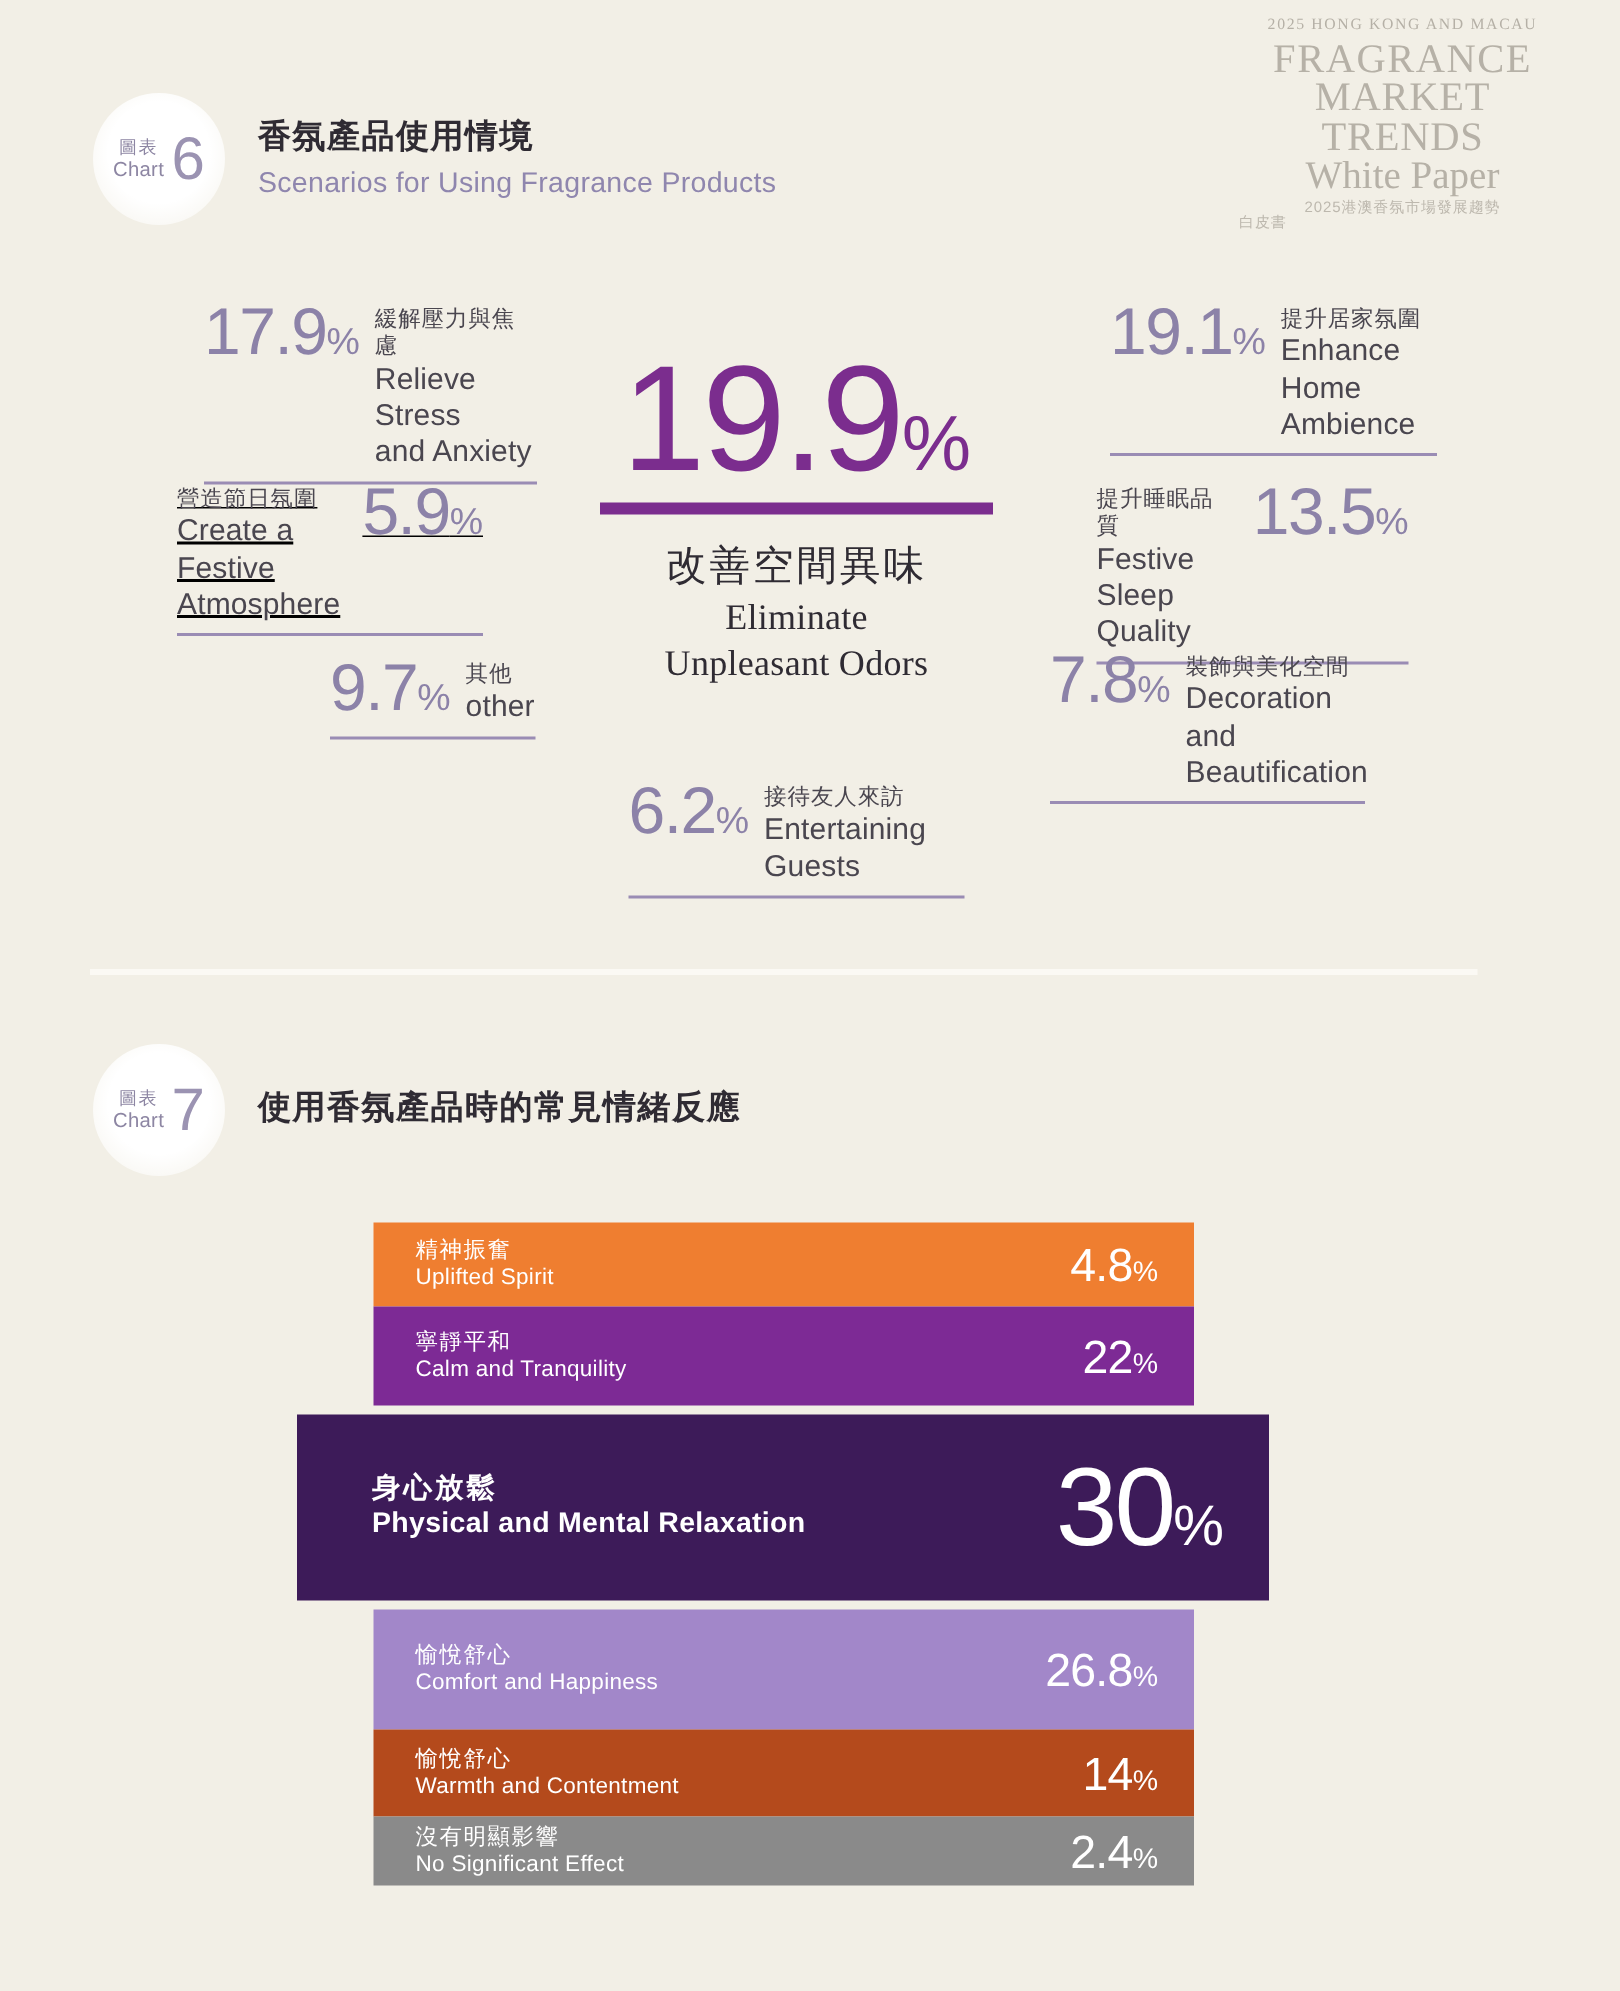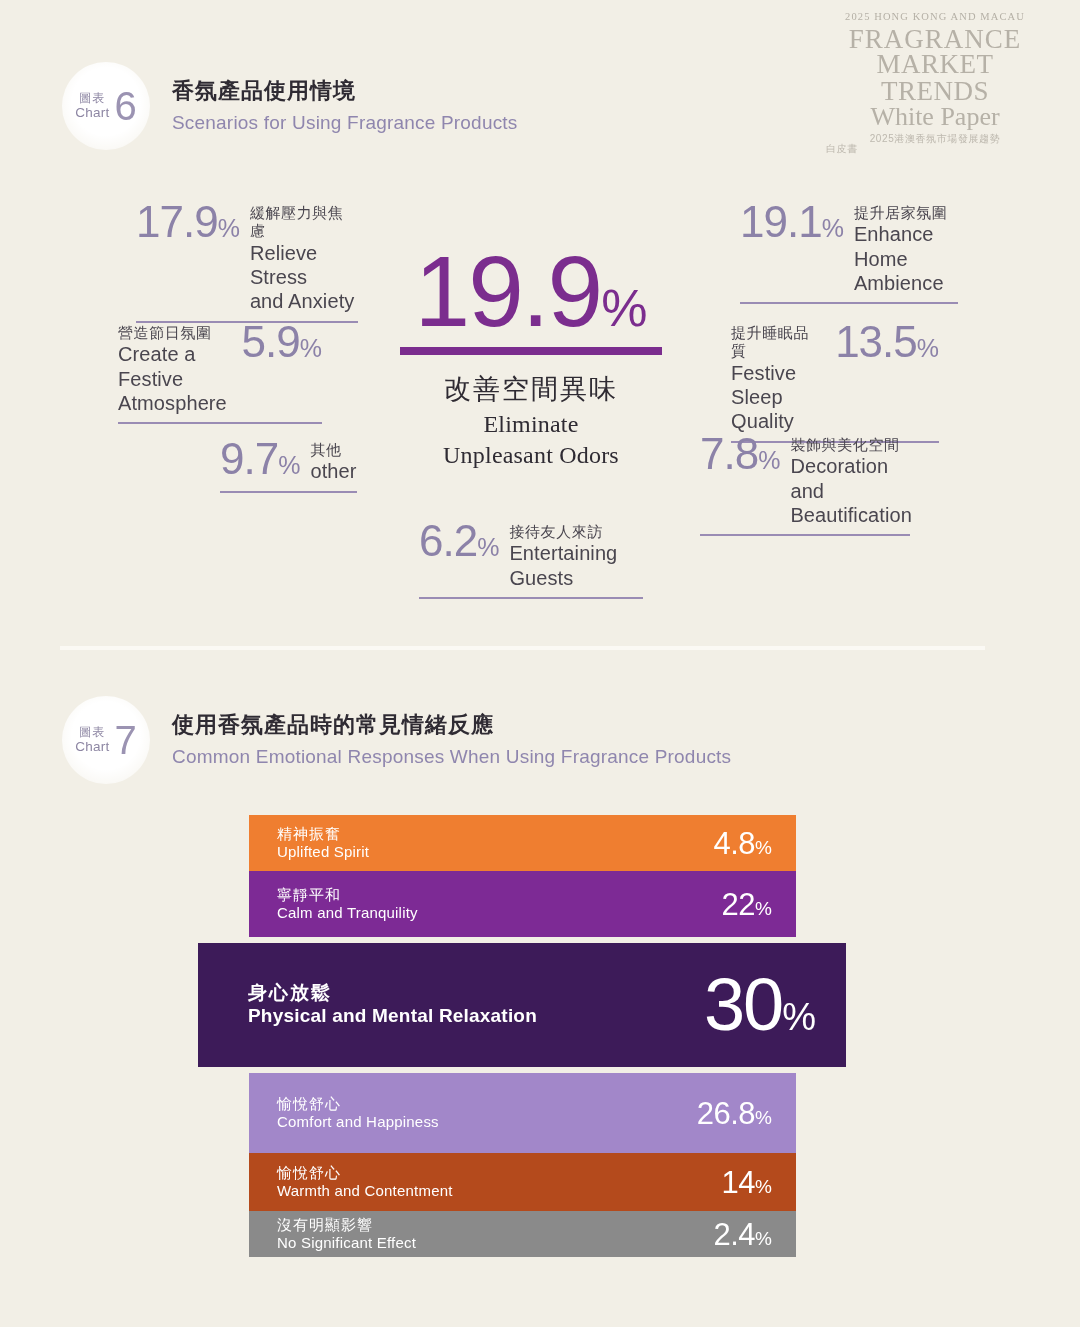--- a/index.html
+++ b/index.html
@@ -51,21 +51,21 @@
   .stat .num .pct{ font-size:25px; }
   .stat .lab{ line-height:1.22; }
   .stat .lab .cn{ font-size:15px; color:#4a464f; letter-spacing:0.6px; }
   .stat .lab .en{ font-size:20px; color:#4a464f; letter-spacing:0.1px; }
   .stat .rule{ height:2px; background:#9a8cb4; margin-top:7px; }
   .stat.num-left .lab{ margin-left:10px; padding-top:4px; }
   .stat.num-right .lab{ margin-right:12px; padding-top:4px; }
   .stat.num-right .row{ justify-content:flex-start; }
 
   
-  .hero{ position:absolute; left:400px; top:244px; width:262px; text-align:center; }
+  .hero{ position:absolute; left:400px; top:232px; width:262px; text-align:center; }
   .hero-num{ color:#7b2d8e; font-weight:300; line-height:0.95; white-space:nowrap; }
   .hero-num .big{ font-size:100px; letter-spacing:-2px; }
   .hero-num .pct{ font-size:52px; }
   .hero-rule{ height:8px; background:#7b2d8e; margin-top:8px; }
   .hero-cn{ font-size:27px; font-weight:500; color:#2f2b33; letter-spacing:2px; margin-top:16px; }
   .hero-en{ font-size:24px; color:#2f2b33; line-height:1.18; margin-top:3px; letter-spacing:0.2px;font-family:Liberation Serif, serif; }
 
   
   .bars{ position:absolute; left:0; top:815px; width:1080px; }
   .bar{ position:relative; display:flex; align-items:center; justify-content:space-between; }
@@ -117,21 +117,21 @@
     <div class="num"><span class="big">17.9</span><span class="pct">%</span></div>
     <div class="lab">
       <div class="cn">緩解壓力與焦慮</div>
       <div class="en">Relieve Stress</div>
       <div class="en">and Anxiety</div>
     </div>
   </div>
   <div class="rule"></div>
 </div>
 
-<div class="stat num-right" style="left:118px; top:320px; width:204px;">
+<div class="stat num-right" style="left:118px; top:320px; width:204px;text-decoration:underline;">
   <div class="row">
     <div class="lab">
       <div class="cn">營造節日氛圍</div>
       <div class="en">Create a Festive</div>
       <div class="en">Atmosphere</div>
     </div>
     <div class="num"><span class="big">5.9</span><span class="pct">%</span></div>
   </div>
   <div class="rule"></div>
 </div>
@@ -209,21 +209,20 @@
     <div class="badge-inner">
       <div class="badge-words">
         <div class="badge-cn">圖表</div>
         <div class="badge-en">Chart</div>
       </div>
       <div class="badge-num">7</div>
     </div>
   </div>
   <div class="header-text">
     <div class="header-cn">使用香氛產品時的常見情緒反應</div>
-    <div class="header-en">Common Emotional Responses When Using Fragrance Products</div>
   </div>
 </div>
 
 <div class="bars" id="bars-container">
     <div class="bar normal" style="background: rgb(239, 126, 48); color: rgb(255, 255, 255); height: 56px;">
       <div class="labels">
         <div class="cn">精神振奮</div>
         <div class="en">Uplifted Spirit</div>
       </div>
       <div class="value"><span class="v">4.8</span><span class="p">%</span></div>

